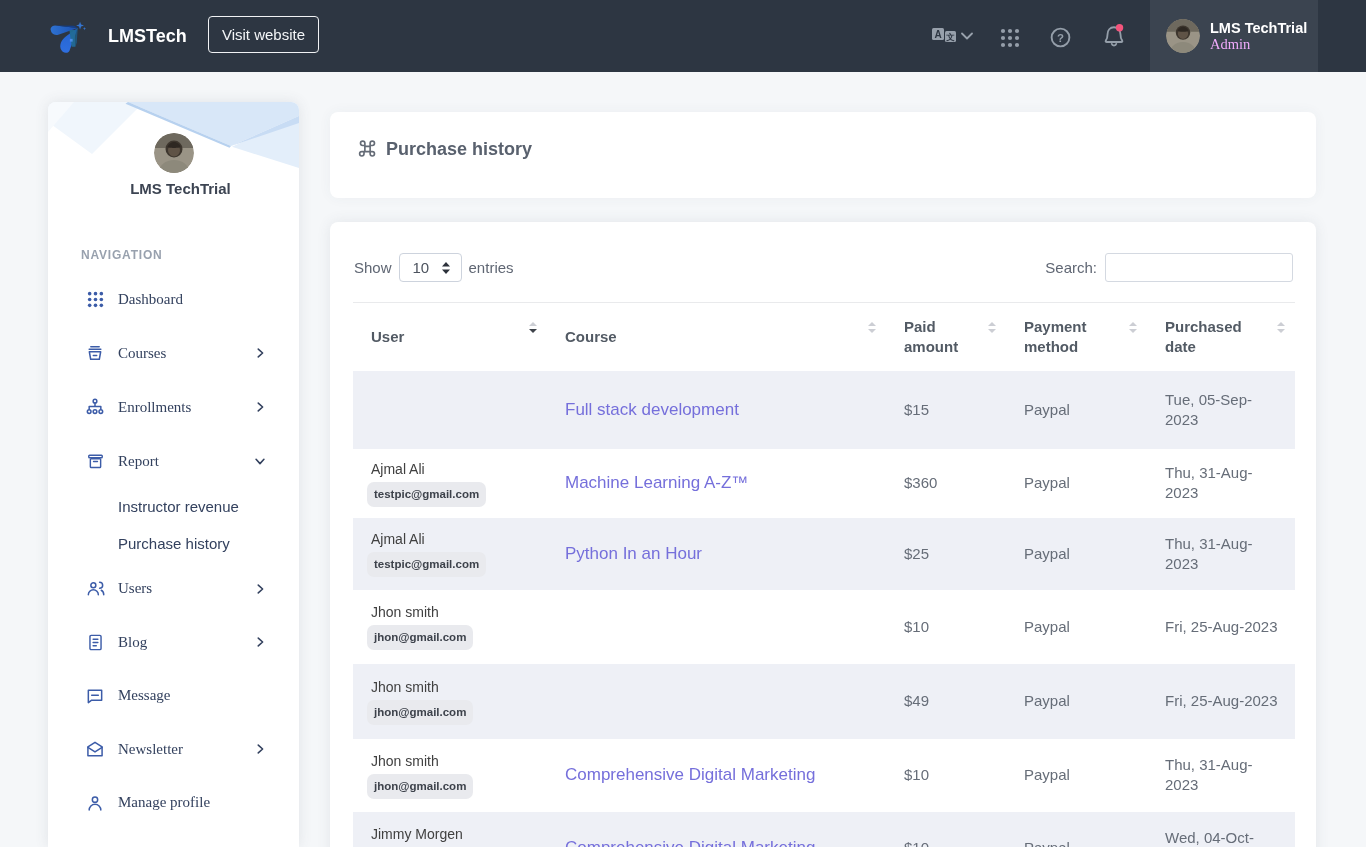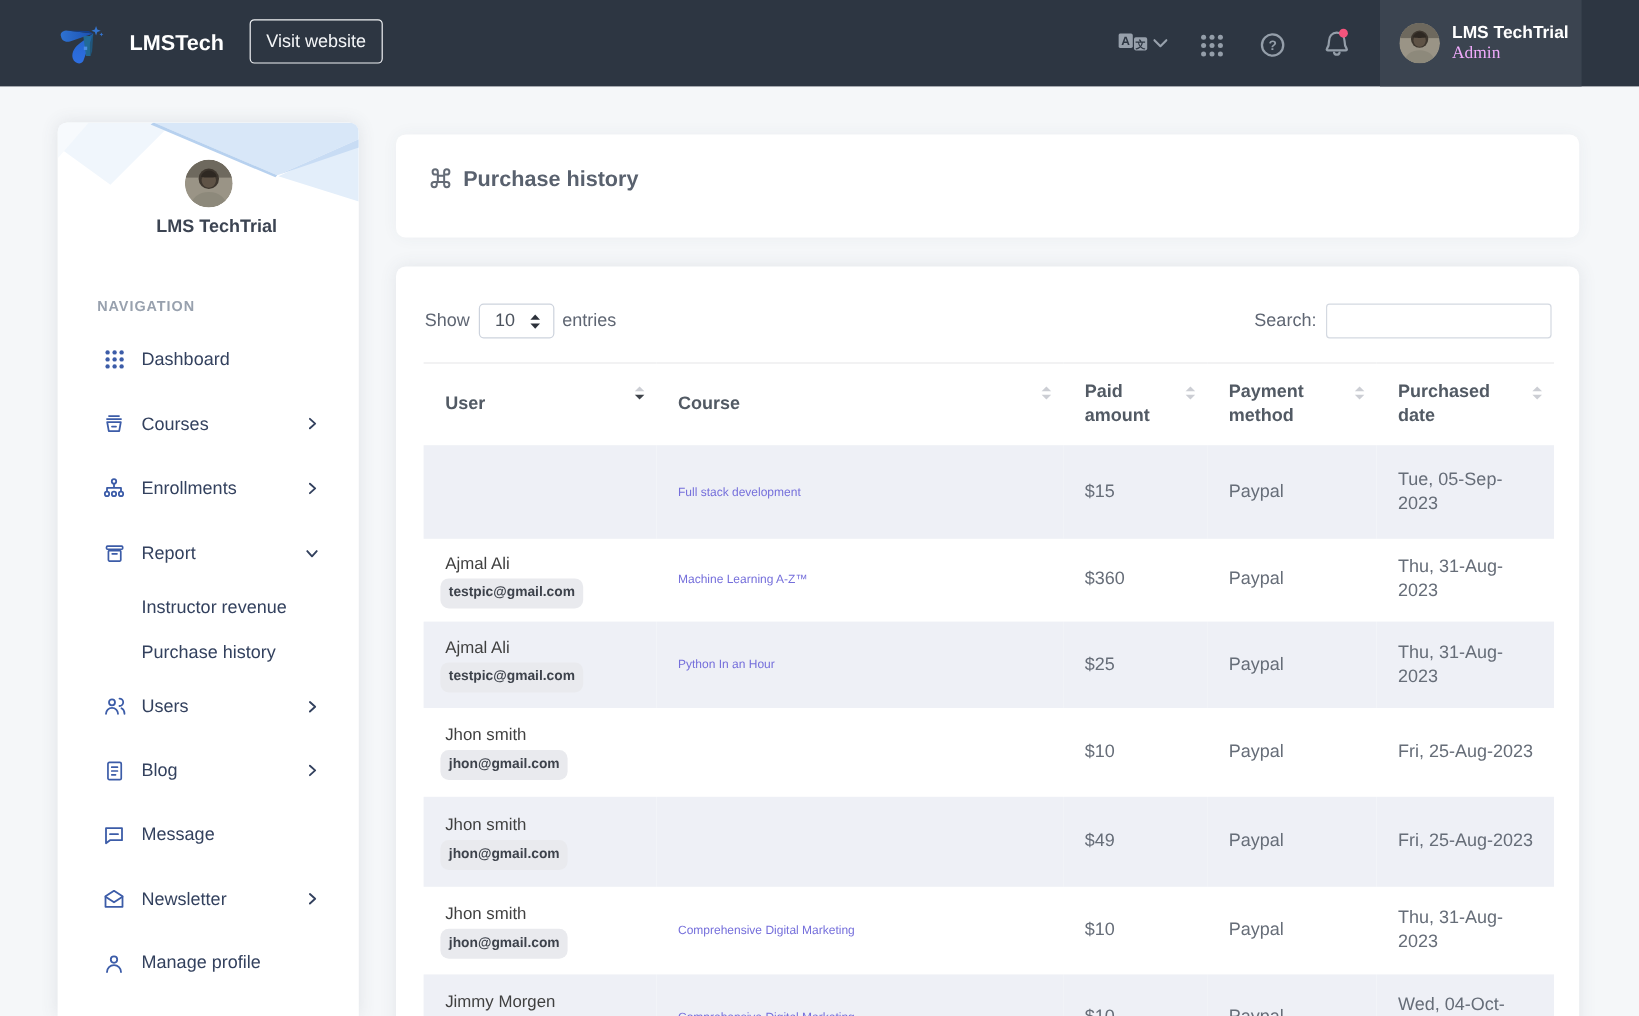--- a/index.html
+++ b/index.html
@@ -22,21 +22,21 @@
 
   
   .sidebar { position:absolute; left:48px; top:102px; width:251px; height:745px; background:#fff; border-radius:8px 8px 0 0; box-shadow:0 0 14px rgba(70,80,100,.12); overflow:hidden; }
   .cover { position:absolute; top:0; left:0; width:251px; height:110px; }
   .side-avatar { position:absolute; left:106px; top:31px; width:40px; height:40px; border-radius:50%; overflow:hidden; box-shadow:0 0 0 3px rgba(255,255,255,.9); }
   .side-name { position:absolute; top:78px; left:7px; width:100%; text-align:center; font-size:15px; font-weight:bold; color:#3c4452; }
   .nav-label { position:absolute; top:146px; left:33px; font-size:12px; font-weight:bold; color:#98a1ae; letter-spacing:.8px; }
   .menu { position:absolute; top:170px; left:0; width:100%; }
   .mitem { position:relative; height:54px; display:flex; align-items:center; }
   .mitem .ic { position:absolute; left:37px; width:20px; height:20px; display:flex; align-items:center; justify-content:center; }
-  .mitem .tx { position:absolute; left:70px; font-size:15px; color:#33415e; }
+  .mitem .tx { position:absolute; left:70px; font-size:15px; color:#33415e;font-family:Liberation Serif, serif; }
   .mitem .ar { position:absolute; left:205px; width:14px; height:14px; }
   .sub { position:relative; }
   .mi2, .mi2 ~ .mitem { height:53.5px; }
   .sitem { height:37px; display:flex; align-items:center; }
   .sitem .tx { position:absolute; left:70px; font-size:15px; color:#33415e; }
   .head-card { position:absolute; top:112px; left:330px; width:986px; height:86px; background:#fff; border-radius:8px; box-shadow:0 0 13px rgba(60,70,90,.05); }
   .head-inner { display:flex; align-items:center; padding-left:27px; padding-top:26px; }
   .head-title { font-size:18px; font-weight:bold; color:#59616e; margin-left:8px; }
 
   .table-card { position:absolute; top:222px; left:330px; width:986px; height:640px; background:#fff; border-radius:8px 8px 0 0; box-shadow:0 0 14px rgba(70,80,100,.10); padding:0 23px; }
@@ -52,21 +52,21 @@
   table.dt tbody td { font-size:15px; color:#666d78; padding:0 18px; vertical-align:middle; line-height:20px; }
   tr.odd { background:#eef0f6; }
   .sort { position:absolute; right:8px; top:19px; width:10px; height:12px; }
   .sort b { display:block; width:0; height:0; border-left:4px solid transparent; border-right:4px solid transparent; }
   .sort b.up { border-bottom:4.5px solid #ccced4; margin-bottom:2.5px; }
   .sort b.dn { border-top:4.5px solid #ccced4; }
   .sort.desc b.dn { border-top-color:#3e434a; }
   .c-user { width:194px; } .c-course { width:339px; } .c-paid { width:120px; } .c-pay { width:141px; } .c-date { width:148px; }
   .uname { font-size:14px; color:#404040; margin-bottom:3px; line-height:19px; }
   .ubadge { display:inline-block; background:#e9eaee; color:#3d424b; font-size:11.5px; font-weight:bold; padding:2px 7px 3px; border-radius:7px; margin-left:-4px; }
-  a.course { color:#756fdb; text-decoration:none; font-size:10px; }
+  a.course { color:#756fdb; text-decoration:none; font-size:17px; }
 </style>
 </head>
 <body>
 
 <div class="navbar">
   <div class="nav-left">
     <svg class="logo-svg" width="41" height="38" viewBox="0 0 41 38" style="margin-top:1px">
       <defs>
         <linearGradient id="lg1" x1="0" y1="0" x2="1" y2="0">
           <stop offset="0" stop-color="#2e72d2"></stop>

